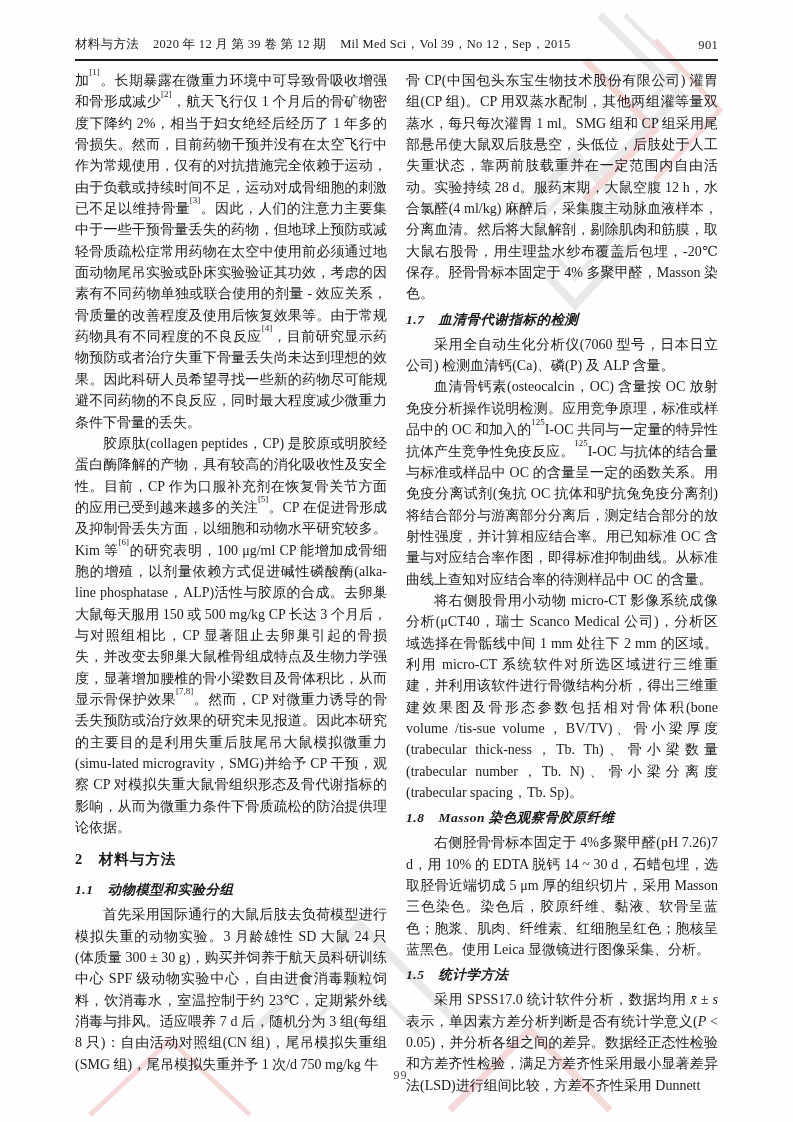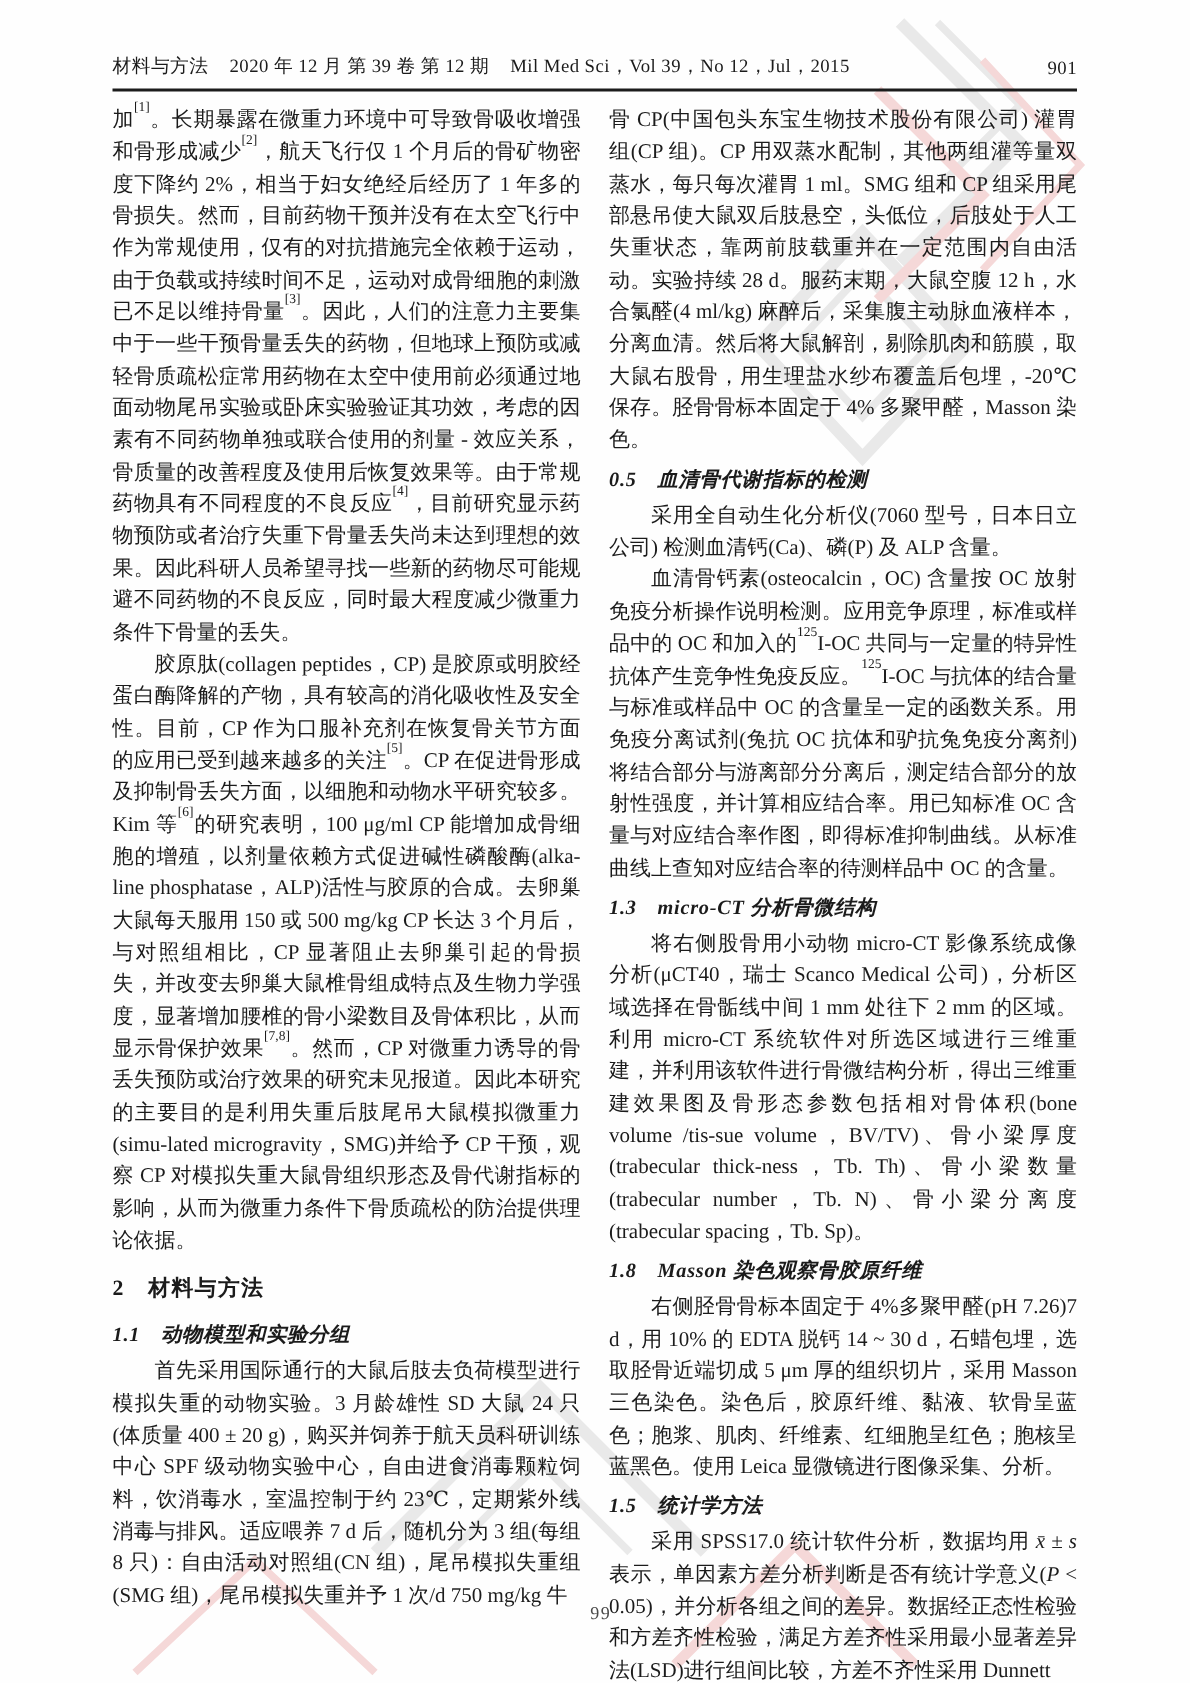--- a/index.html
+++ b/index.html
@@ -57,39 +57,38 @@
     <path d="M90 1115 L170 1040 L250 1115" stroke-width="5"></path>
   </g>
 </svg>
 
 <div class="page-content">
 
   <div class="header">
     <div class="left-cluster">
       <span>材料与方法</span>
       <span>2020 年 12 月 第 39 卷 第 12 期</span>
-      <span>Mil Med Sci，Vol 39，No 12，Jul，2015</span>
+      <span>Mil Med Sci，Vol 39，No 12，Sep，2015</span>
     </div>
     <span>901</span>
   </div>
 
   <div class="columns">
     <div class="col">
         <p>加<sup>[1]</sup>。长期暴露在微重力环境中可导致骨吸收增强和骨形成减少<sup>[2]</sup>，航天飞行仅 1 个月后的骨矿物密度下降约 2%，相当于妇女绝经后经历了 1 年多的骨损失。然而，目前药物干预并没有在太空飞行中作为常规使用，仅有的对抗措施完全依赖于运动，由于负载或持续时间不足，运动对成骨细胞的刺激已不足以维持骨量<sup>[3]</sup>。因此，人们的注意力主要集中于一些干预骨量丢失的药物，但地球上预防或减轻骨质疏松症常用药物在太空中使用前必须通过地面动物尾吊实验或卧床实验验证其功效，考虑的因素有不同药物单独或联合使用的剂量 - 效应关系，骨质量的改善程度及使用后恢复效果等。由于常规药物具有不同程度的不良反应<sup>[4]</sup>，目前研究显示药物预防或者治疗失重下骨量丢失尚未达到理想的效果。因此科研人员希望寻找一些新的药物尽可能规避不同药物的不良反应，同时最大程度减少微重力条件下骨量的丢失。</p>
         <p class="indent">胶原肽(collagen peptides，CP) 是胶原或明胶经蛋白酶降解的产物，具有较高的消化吸收性及安全性。目前，CP 作为口服补充剂在恢复骨关节方面的应用已受到越来越多的关注<sup>[5]</sup>。CP 在促进骨形成及抑制骨丢失方面，以细胞和动物水平研究较多。Kim 等<sup>[6]</sup>的研究表明，100 μg/ml CP 能增加成骨细胞的增殖，以剂量依赖方式促进碱性磷酸酶(alka-line phosphatase，ALP)活性与胶原的合成。去卵巢大鼠每天服用 150 或 500 mg/kg CP 长达 3 个月后，与对照组相比，CP 显著阻止去卵巢引起的骨损失，并改变去卵巢大鼠椎骨组成特点及生物力学强度，显著增加腰椎的骨小梁数目及骨体积比，从而显示骨保护效果<sup>[7,8]</sup>。然而，CP 对微重力诱导的骨丢失预防或治疗效果的研究未见报道。因此本研究的主要目的是利用失重后肢尾吊大鼠模拟微重力(simu-lated microgravity，SMG)并给予 CP 干预，观察 CP 对模拟失重大鼠骨组织形态及骨代谢指标的影响，从而为微重力条件下骨质疏松的防治提供理论依据。</p>
         <h2>2　材料与方法</h2>
         <h3>1.1　动物模型和实验分组</h3>
-        <p class="indent">首先采用国际通行的大鼠后肢去负荷模型进行模拟失重的动物实验。3 月龄雄性 SD 大鼠 24 只(体质量 400 ± 20 g)，购买并饲养于航天员科研训练中心 SPF 级动物实验中心，自由进食消毒颗粒饲料，饮消毒水，室温控制于约 23℃，定期紫外线消毒与排风。适应喂养 7 d 后，随机分为 3 组(每组 8 只)：自由活动对照组(CN 组)，尾吊模拟失重组(SMG 组)，尾吊模拟失重并予 1 次/d 750 mg/kg 牛</p>
+        <p class="indent">首先采用国际通行的大鼠后肢去负荷模型进行模拟失重的动物实验。3 月龄雄性 SD 大鼠 24 只(体质量 300 ± 30 g)，购买并饲养于航天员科研训练中心 SPF 级动物实验中心，自由进食消毒颗粒饲料，饮消毒水，室温控制于约 23℃，定期紫外线消毒与排风。适应喂养 7 d 后，随机分为 3 组(每组 8 只)：自由活动对照组(CN 组)，尾吊模拟失重组(SMG 组)，尾吊模拟失重并予 1 次/d 750 mg/kg 牛</p>
       </div>
     <div class="col">
         <p>骨 CP(中国包头东宝生物技术股份有限公司) 灌胃组(CP 组)。CP 用双蒸水配制，其他两组灌等量双蒸水，每只每次灌胃 1 ml。SMG 组和 CP 组采用尾部悬吊使大鼠双后肢悬空，头低位，后肢处于人工失重状态，靠两前肢载重并在一定范围内自由活动。实验持续 28 d。服药末期，大鼠空腹 12 h，水合氯醛(4 ml/kg) 麻醉后，采集腹主动脉血液样本，分离血清。然后将大鼠解剖，剔除肌肉和筋膜，取大鼠右股骨，用生理盐水纱布覆盖后包埋，-20℃保存。胫骨骨标本固定于 4% 多聚甲醛，Masson 染色。</p>
-        <h3>0.5　血清骨代谢指标的检测</h3>
+        <h3>1.7　血清骨代谢指标的检测</h3>
         <p class="indent">采用全自动生化分析仪(7060 型号，日本日立公司) 检测血清钙(Ca)、磷(P) 及 ALP 含量。</p>
         <p class="indent">血清骨钙素(osteocalcin，OC) 含量按 OC 放射免疫分析操作说明检测。应用竞争原理，标准或样品中的 OC 和加入的<sup>125</sup>I-OC 共同与一定量的特异性抗体产生竞争性免疫反应。<sup>125</sup>I-OC 与抗体的结合量与标准或样品中 OC 的含量呈一定的函数关系。用免疫分离试剂(兔抗 OC 抗体和驴抗兔免疫分离剂)将结合部分与游离部分分离后，测定结合部分的放射性强度，并计算相应结合率。用已知标准 OC 含量与对应结合率作图，即得标准抑制曲线。从标准曲线上查知对应结合率的待测样品中 OC 的含量。</p>
-        <h3>1.3　micro-CT 分析骨微结构</h3>
         <p class="indent">将右侧股骨用小动物 micro-CT 影像系统成像分析(μCT40，瑞士 Scanco Medical 公司)，分析区域选择在骨骺线中间 1 mm 处往下 2 mm 的区域。利用 micro-CT 系统软件对所选区域进行三维重建，并利用该软件进行骨微结构分析，得出三维重建效果图及骨形态参数包括相对骨体积(bone volume /tis-sue volume，BV/TV)、骨小梁厚度(trabecular thick-ness，Tb. Th)、骨小梁数量(trabecular number，Tb. N)、骨小梁分离度(trabecular spacing，Tb. Sp)。</p>
         <h3>1.8　Masson 染色观察骨胶原纤维</h3>
         <p class="indent">右侧胫骨骨标本固定于 4%多聚甲醛(pH 7.26)7 d，用 10% 的 EDTA 脱钙 14 ~ 30 d，石蜡包埋，选取胫骨近端切成 5 μm 厚的组织切片，采用 Masson 三色染色。染色后，胶原纤维、黏液、软骨呈蓝色；胞浆、肌肉、纤维素、红细胞呈红色；胞核呈蓝黑色。使用 Leica 显微镜进行图像采集、分析。</p>
         <h3>1.5　统计学方法</h3>
         <p class="indent">采用 SPSS17.0 统计软件分析，数据均用 <i>x̄ ± s</i> 表示，单因素方差分析判断是否有统计学意义(<i>P</i> &lt; 0.05)，并分析各组之间的差异。数据经正态性检验和方差齐性检验，满足方差齐性采用最小显著差异法(LSD)进行组间比较，方差不齐性采用 Dunnett</p>
       </div>
   </div>
 
   <div class="footer">
     <span>99</span>

